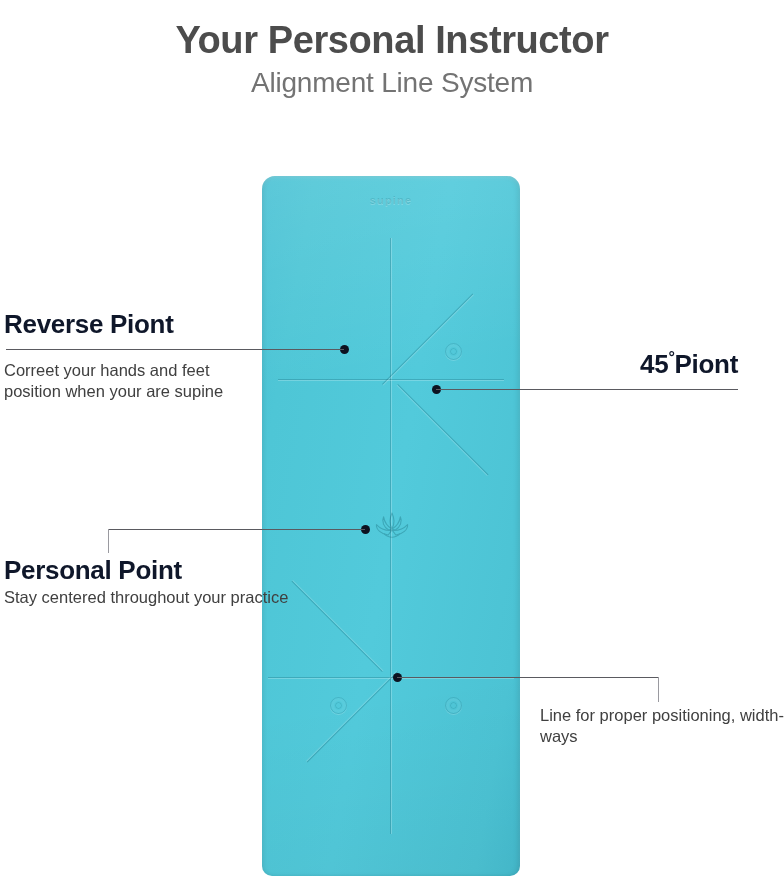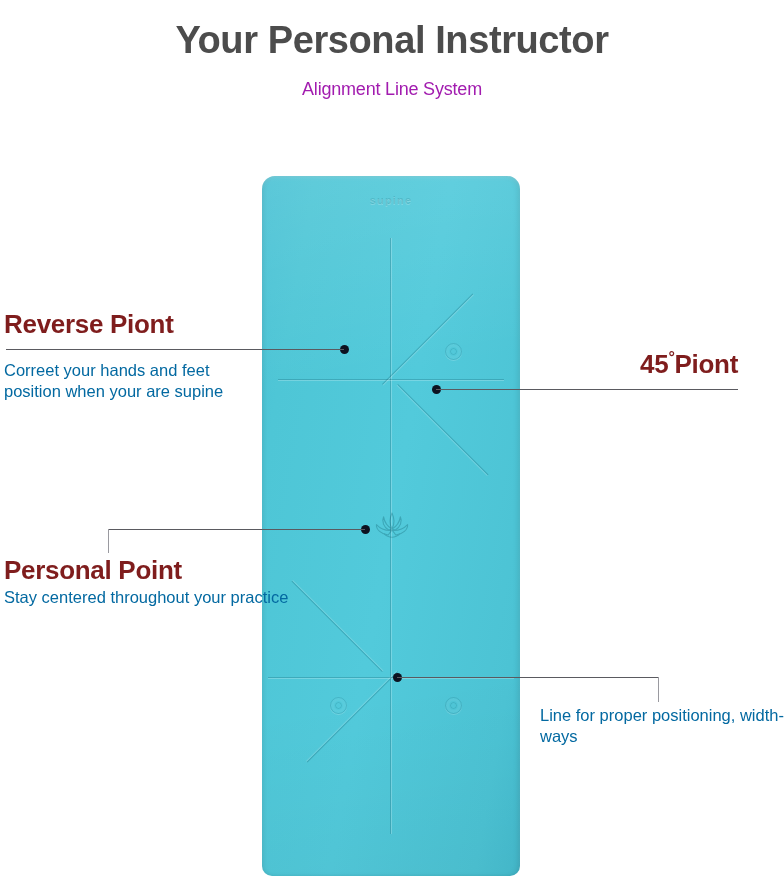--- a/index.html
+++ b/index.html
@@ -30,25 +30,25 @@
   .title {
     margin: 0;
     padding-top: 18px;
     font-size: 38px;
     font-weight: bold;
     letter-spacing: -0.4px;
     color: #4c4c4c;
     line-height: 44px;
   }
   .subtitle {
-    margin: 9px;
+    margin: 3px;
     padding-top: 3px;
-    font-size: 18px;
+    font-size: 28px;
     font-weight: normal;
-    color: #a21caf;
+    color: #737373;
     line-height: 30px;
     letter-spacing: -0.2px;
   }
 
   
   .mat {
     position: absolute;
     left: 262px;
     top: 176px;
     width: 258px;
@@ -143,31 +143,31 @@
     width: 1px;
     background: #9a9aa0;
   }
 
   
   .callout { position: absolute; }
   .callout h3 {
     margin: 0;
     font-size: 26px;
     font-weight: bold;
-    color: #7f1d1d;
+    color: #0f172a;
     line-height: 30px;
     letter-spacing: -0.3px;
     white-space: nowrap;
   }
   .callout p {
     margin: 0;
     padding-top: 3px;
     font-size: 16.5px;
     font-weight: normal;
-    color: #0369a1;
+    color: #404040;
     line-height: 21px;
   }
   .callout.right { text-align: right; }
   .callout.right h3 { text-align: right; }
   .deg {
     font-size: 16px;
     vertical-align: super;
     line-height: 0;
   }
 </style>

